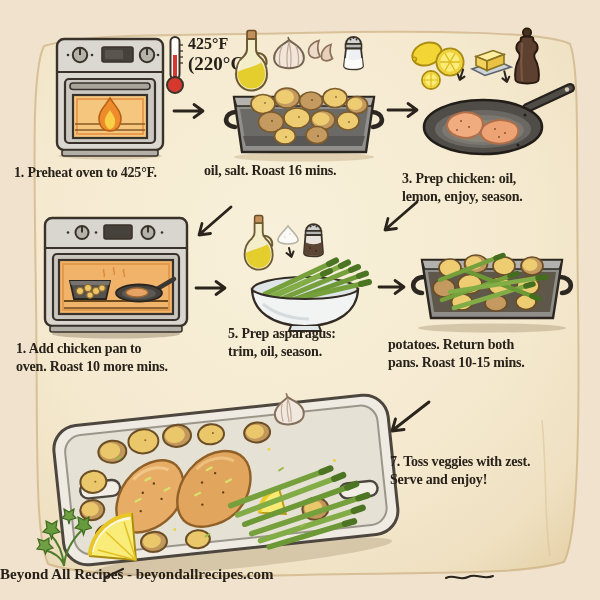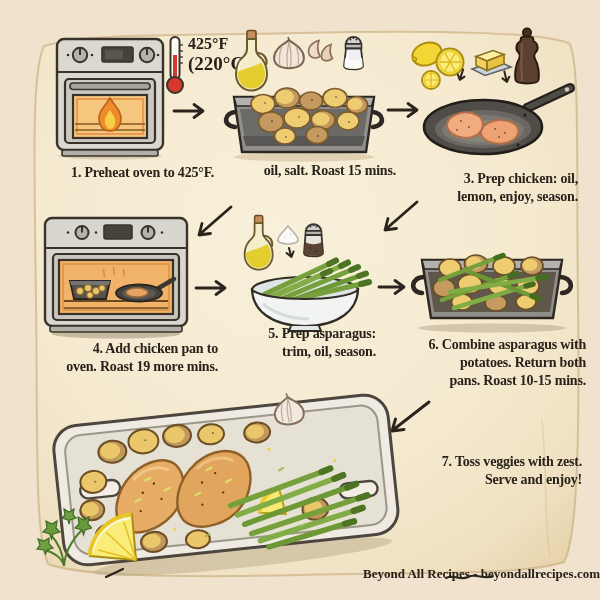--- a/index.html
+++ b/index.html
@@ -1,27 +1,27 @@
 <!DOCTYPE html>
 <html><head>
 <meta charset="utf-8">
 <style>
   html,body{margin:0;padding:0;background:#f0e2cc;}
   .stage{position:relative;width:600px;height:600px;overflow:hidden;
          font-family:Liberation Serif, serif;}
   .abs{position:absolute;}
   svg{display:block;}
-  .caption{position:absolute;text-align:right;color:#28221a;
+  .caption{position:absolute;text-align:left;color:#28221a;
            font-weight:700;font-size:14px;line-height:1.3;letter-spacing:-0.2px;}
   .cl{white-space:nowrap;}
   .templabel{position:absolute;left:188px;top:35px;color:#262019;
              font-weight:700;font-size:16px;line-height:1.12;}
   .templabel .c2{font-size:19px;}
-  .footer{position:absolute;left:0;right:0;top:566px;text-align:right;
-          color:#262019;font-weight:700;font-size:13px;}
+  .footer{position:absolute;left:0;right:0;top:566px;text-align:left;
+          color:#262019;font-weight:700;font-size:15px;}
 </style>
 </head>
 <body>
 
 <div class="stage">
 
   <svg class="abs" style="left:0;top:0" width="600" height="600" viewBox="0 0 600 600">
     <defs>
       <radialGradient id="pg" cx="45%" cy="38%" r="80%">
         <stop offset="0%" stop-color="#f8f0da"></stop>
@@ -201,21 +201,21 @@
     <circle cx="84" cy="58" r="0.9" fill="#7e4a2c"></circle>
       <circle cx="78" cy="62" r="0.9" fill="#7e4a2c"></circle>
     <circle cx="104" cy="40" r="1.5" fill="#221d18"></circle>
       <circle cx="97" cy="70" r="1.5" fill="#221d18"></circle>
   </svg>
 
   <div class="caption" style="left:14px;top:164px;width:200px">
     <div class="cl">1. Preheat oven to 425°F.</div>
   </div>
   <div class="caption" style="left:204px;top:162px;width:192px">
-    <div class="cl">oil, salt. Roast 15 mins.</div>
+    <div class="cl">oil, salt. Roast 16 mins.</div>
   </div>
   <div class="caption" style="left:402px;top:170px;width:176px">
     <div class="cl">3. Prep chicken: oil,</div>
     <div class="cl">lemon, enjoy, season.</div>
   </div>
 
   <svg class="abs" style="left:192px;top:204px" width="42" height="36" viewBox="0 0 42 36">
     <path d="M39,3 L8,30 M10,19.5 L7,31 L18.5,29.5" fill="none" stroke="#2a241d" stroke-width="2.8" stroke-linecap="round" stroke-linejoin="round"></path>
   </svg>
   <svg class="abs" style="left:378px;top:199px" width="42" height="36" viewBox="0 0 42 36">
@@ -339,29 +339,28 @@
       <line x1="60" y1="48" x2="128" y2="74" stroke="#6d9836" stroke-width="4.5"></line>
       <line x1="128" y1="74" x2="135" y2="77" stroke="#456d1f" stroke-width="5.5"></line>
       <line x1="36" y1="58" x2="92" y2="36" stroke="#76a03c" stroke-width="4.5"></line>
       <line x1="92" y1="36" x2="99" y2="33.5" stroke="#456d1f" stroke-width="5.5"></line>
       <line x1="46" y1="70" x2="134" y2="56" stroke="#82ac46" stroke-width="4.5"></line>
       <line x1="134" y1="56" x2="142" y2="55" stroke="#456d1f" stroke-width="5.5"></line>
     </g>
   </svg>
 
   <div class="caption" style="left:16px;top:340px;width:202px">
-    <div class="cl">4. Add chicken pan to</div>
-    <div class="cl">oven. Roast 19 more mins.</div>
+    <div class="cl">1. Add chicken pan to</div>
+    <div class="cl">oven. Roast 10 more mins.</div>
   </div>
   <div class="caption" style="left:228px;top:325px;width:148px">
     <div class="cl">5. Prep asparagus:</div>
     <div class="cl">trim, oil, season.</div>
   </div>
   <div class="caption" style="left:388px;top:336px;width:198px">
-    <div class="cl">6. Combine asparagus with</div>
     <div class="cl">potatoes. Return both</div>
     <div class="cl">pans. Roast 10-15 mins.</div>
   </div>
 
   <svg class="abs" style="left:384px;top:399px" width="48" height="38" viewBox="0 0 48 38">
     <path d="M45,3 L9,31 M11.5,20 L8,32 L20,30.5" fill="none" stroke="#2a241d" stroke-width="2.9" stroke-linecap="round" stroke-linejoin="round"></path>
   </svg>
 
   <svg class="abs" style="left:50px;top:388px;transform:rotate(-6deg)" width="352" height="186" viewBox="0 0 352 186">
     <ellipse cx="185" cy="170" rx="150" ry="11" fill="#b5a584" opacity="0.45"></ellipse>

